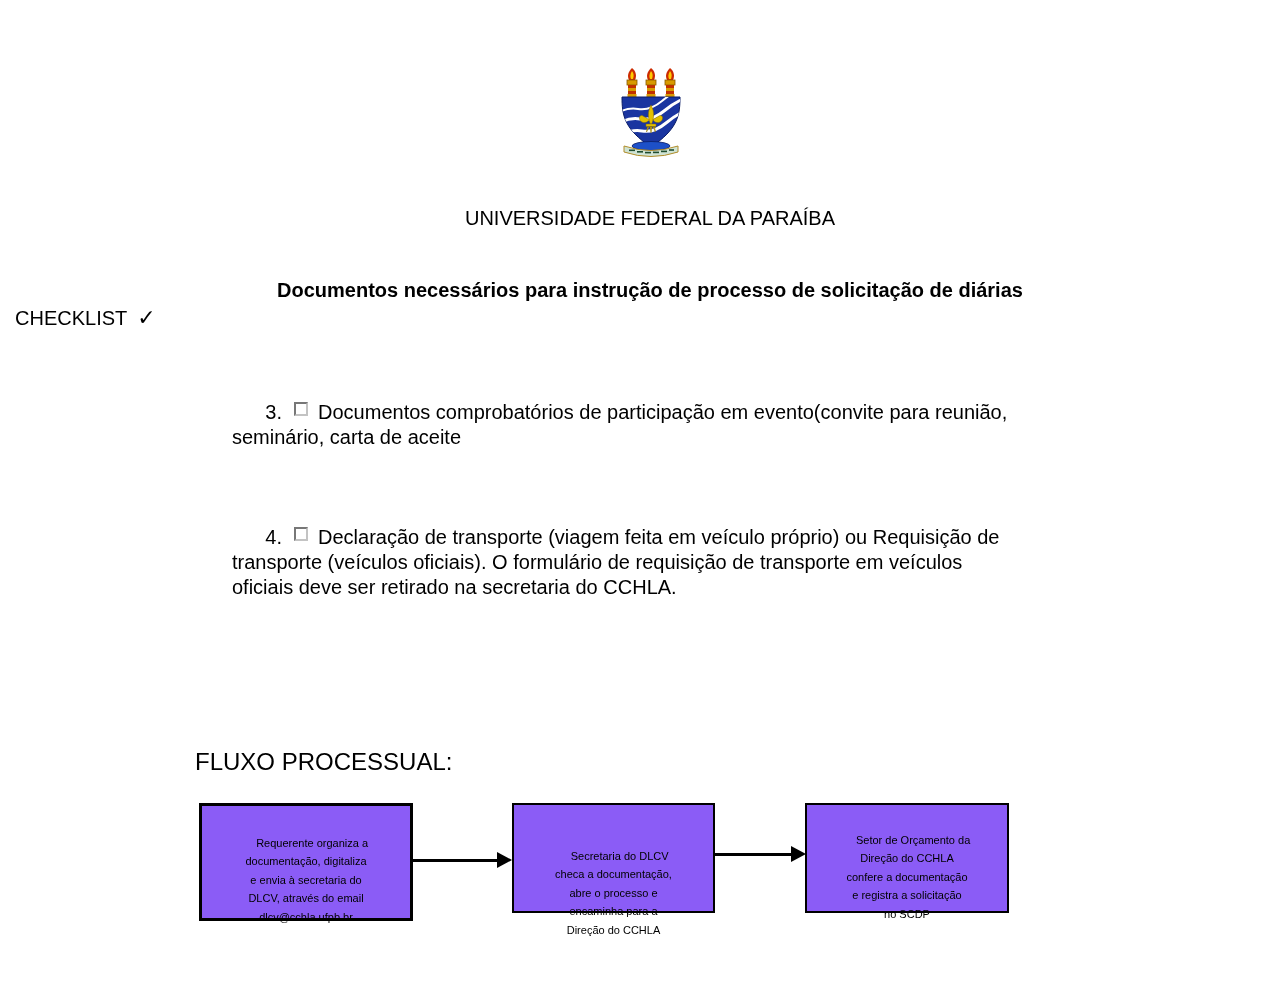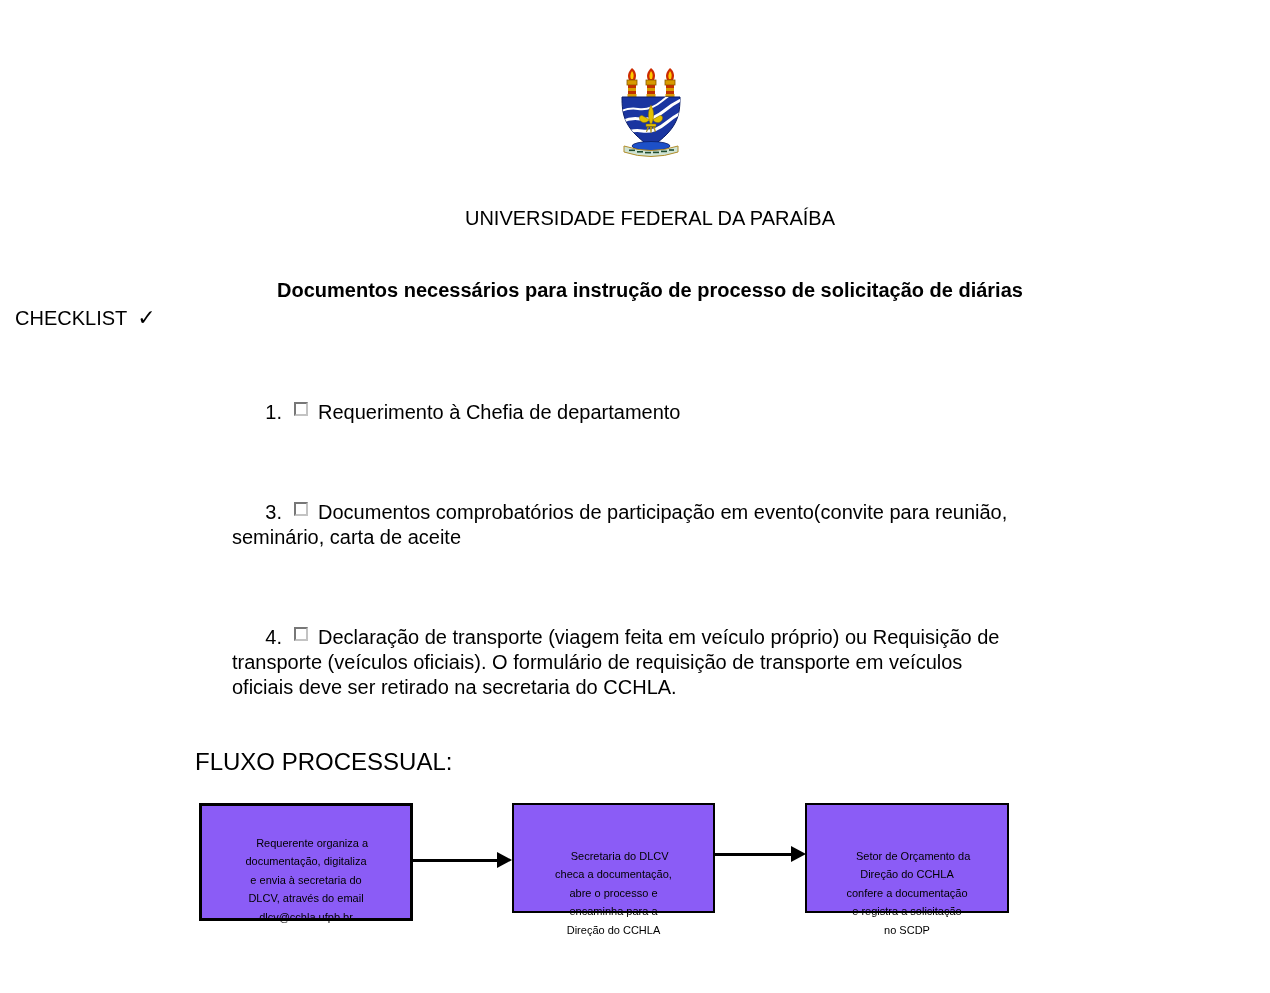--- a/index.html
+++ b/index.html
@@ -93,21 +93,21 @@
     position: absolute;
     text-align: center;
     font-size: 11px;
     line-height: 18.6px;
     white-space: pre;
     border: 2px solid #000000;
     background: #8b5cf6;
   }
   .flow-step-1 { left: 184px; top: 803px; width: 214px; height: 118px; border-width: 3px; padding-top: 9px; }
   .flow-step-2 { left: 497px; top: 803px; width: 203px; height: 110px; padding-top: 23px; }
-  .flow-step-3 { left: 790px; top: 803px; width: 204px; height: 110px; padding-top: 23px; }
+  .flow-step-3 { left: 790px; top: 803px; width: 204px; height: 110px; padding-top: 7px; }
 
   .arrow-line {
     position: absolute;
     height: 3px;
     background: #000000;
   }
   .arrow-head {
     position: absolute;
     width: 0;
     height: 0;
@@ -199,23 +199,20 @@
     <div class="header-line">UNIVERSIDADE FEDERAL DA PARAÍBA</div>
     <div class="header-line header-title">Documentos necessários para instrução de processo de solicitação de diárias</div>
   </div>
 
   <div class="checklist-heading">
     <span>CHECKLIST</span><span class="check-glyph">✓</span>
   </div>
 
   <div class="checklist-items">
 
-    <div class="checklist-item">
-      <span class="item-number">1.</span><span class="checkbox"></span><span class="item-text">Requerimento à Chefia de departamento</span>
-    </div>
 
 
     <div class="checklist-item">
       <span class="item-number">3.</span><span class="checkbox"></span><span class="item-text">Documentos comprobatórios de participação em evento(convite para reunião,
 seminário, carta de aceite</span>
     </div>
 
     <div class="checklist-item">
       <span class="item-number">4.</span><span class="checkbox"></span><span class="item-text">Declaração de transporte (viagem feita em veículo próprio) ou Requisição de
 transporte (veículos oficiais). O formulário de requisição de transporte em veículos

